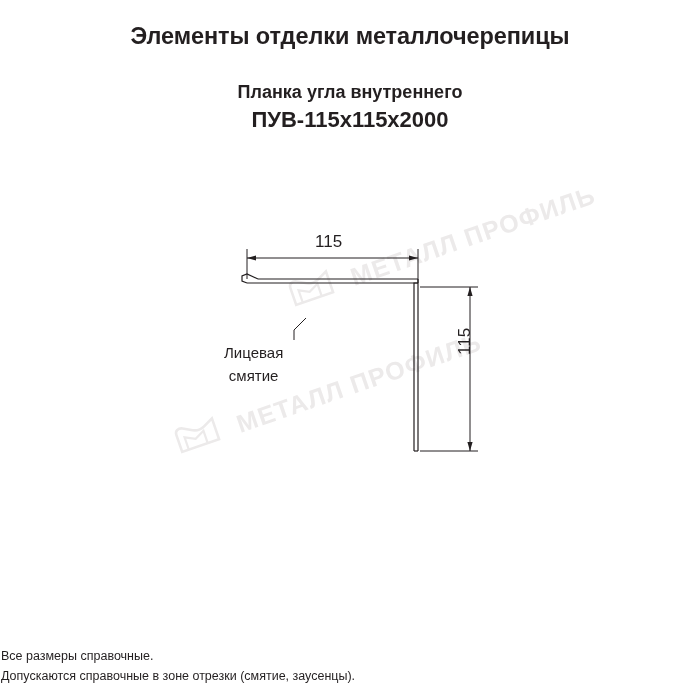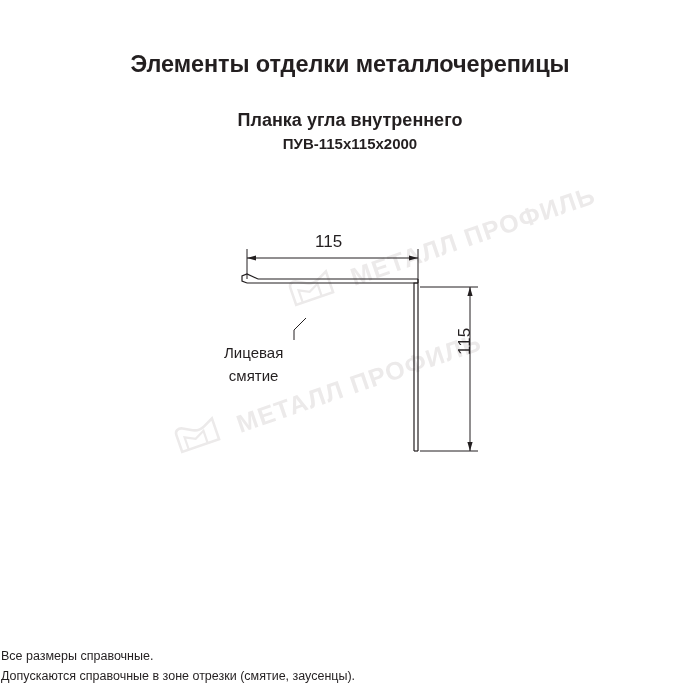--- a/index.html
+++ b/index.html
@@ -16,36 +16,35 @@
     position: relative;
   }
 
   
   .title-block {
     position: absolute;
     top: 0;
     left: 0;
     width: 700px;
     text-align: center;
-    margin-top: 28px;
   }
   .main-title {
     font-size: 23.5px;
     font-weight: bold;
     margin-top: 23px;
     letter-spacing: -0.1px;
   }
   .sub-title {
     font-size: 18px;
     font-weight: bold;
     margin-top: 29px;
     line-height: 1.45;
   }
   .sub-title-2 {
-    font-size: 15px;
+    font-size: 22px;
     font-weight: bold;
     margin-top: 2px;
   }
 
   
   .drawing {
     position: absolute;
     left: 0;
     top: 0;
     width: 700px;

